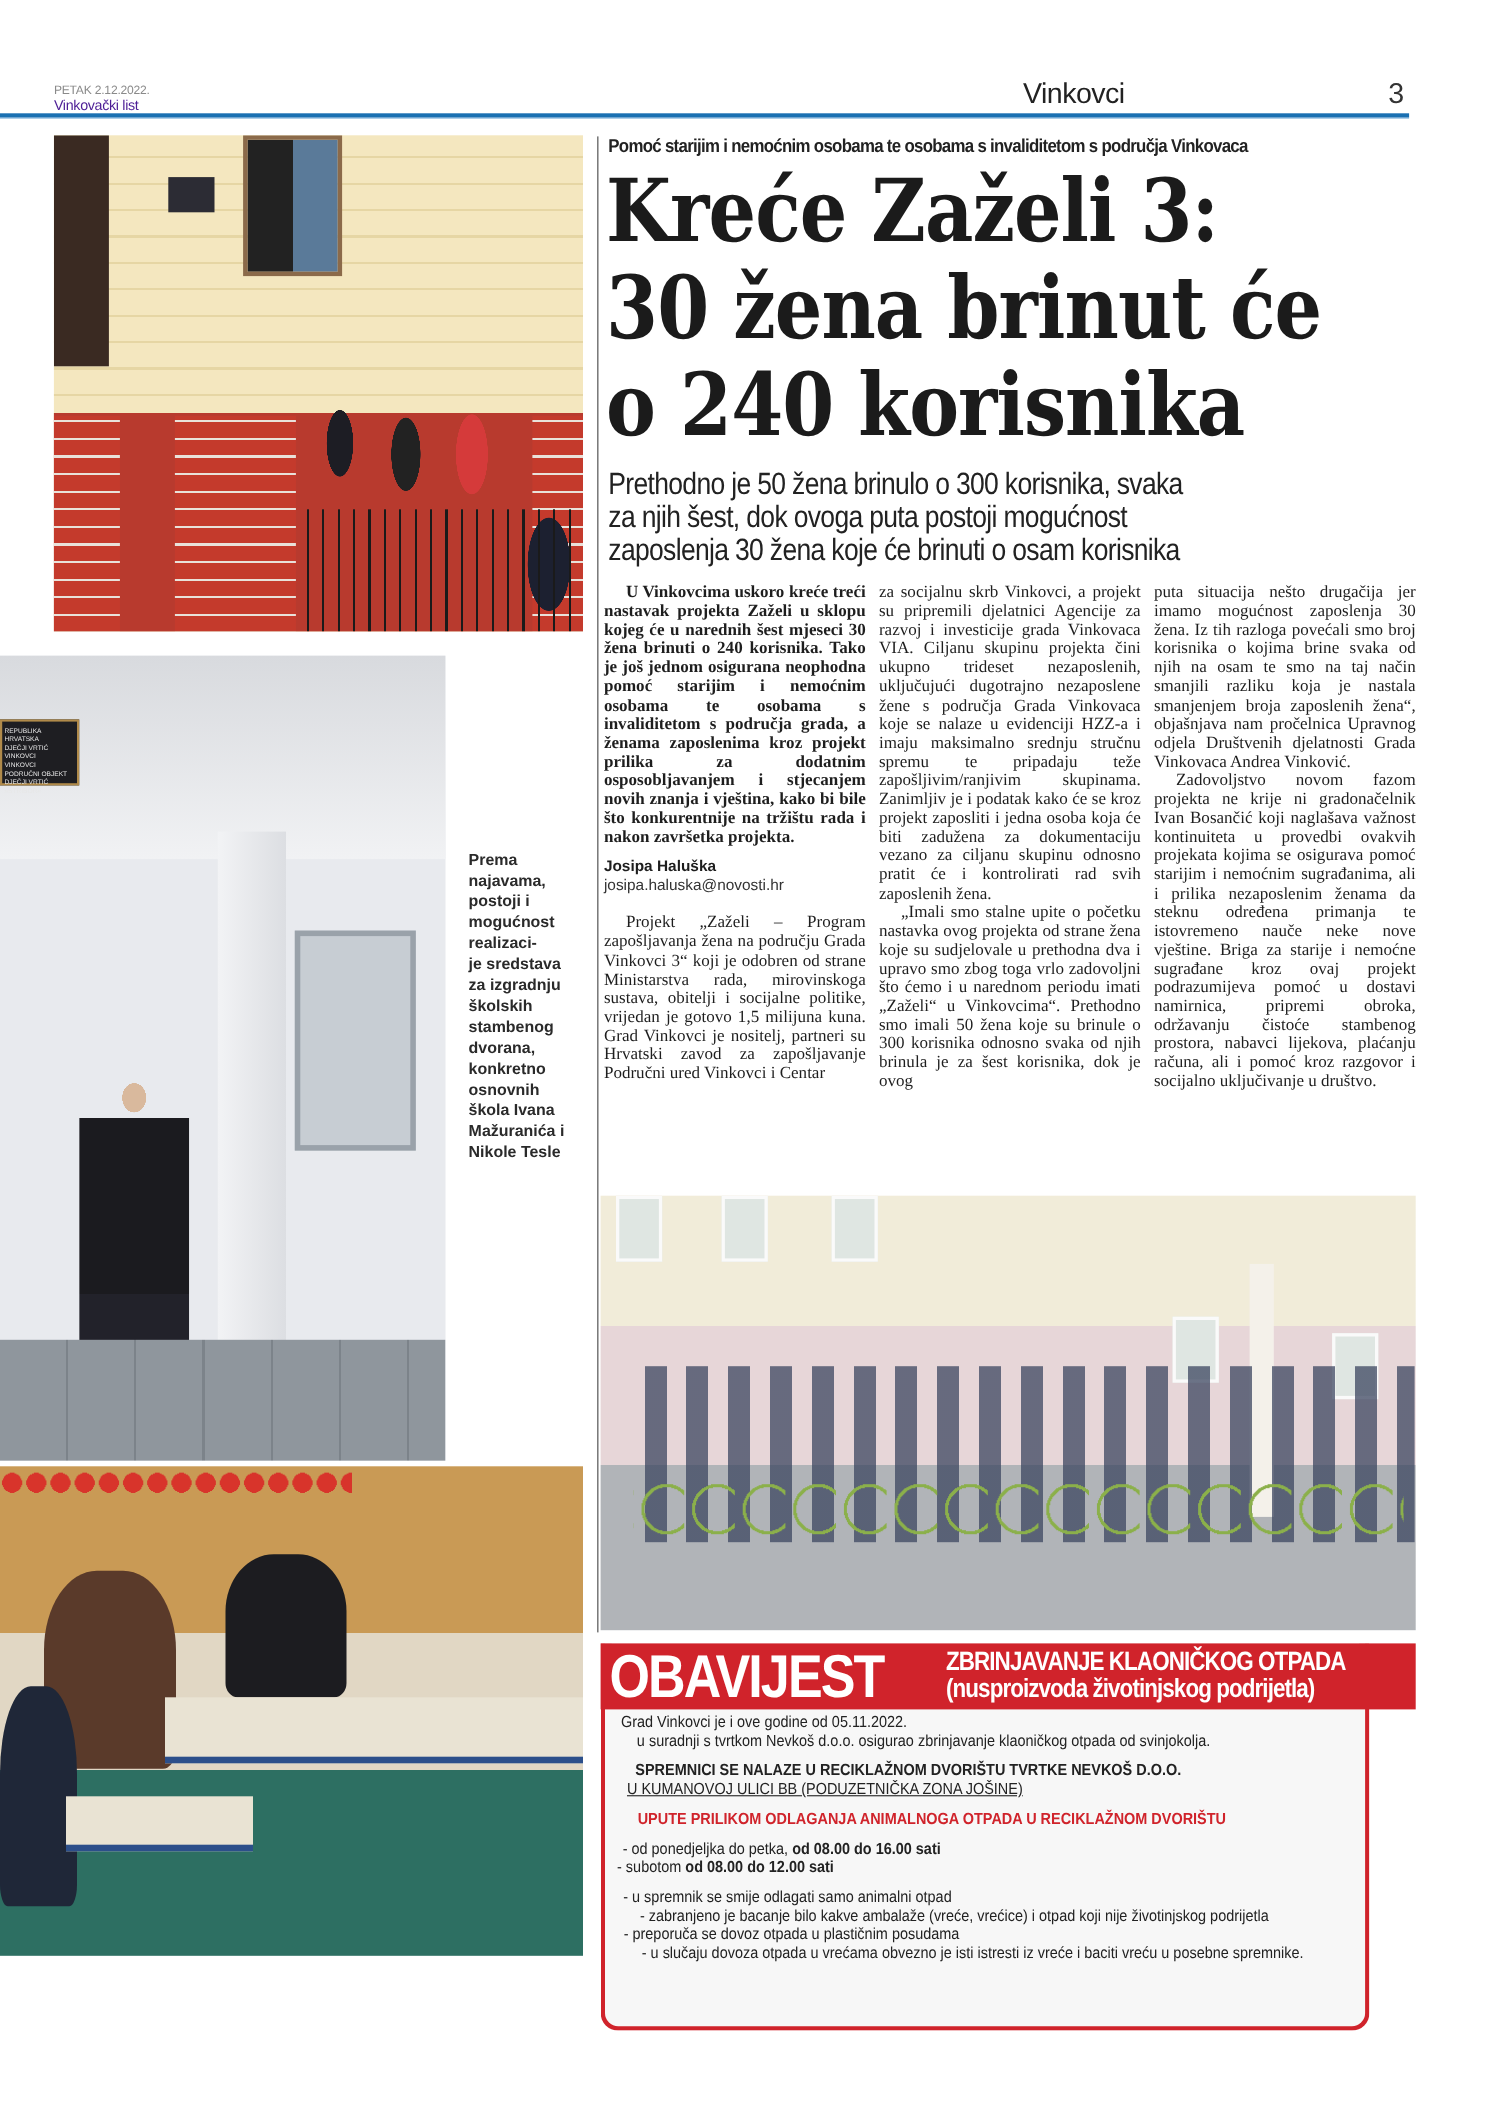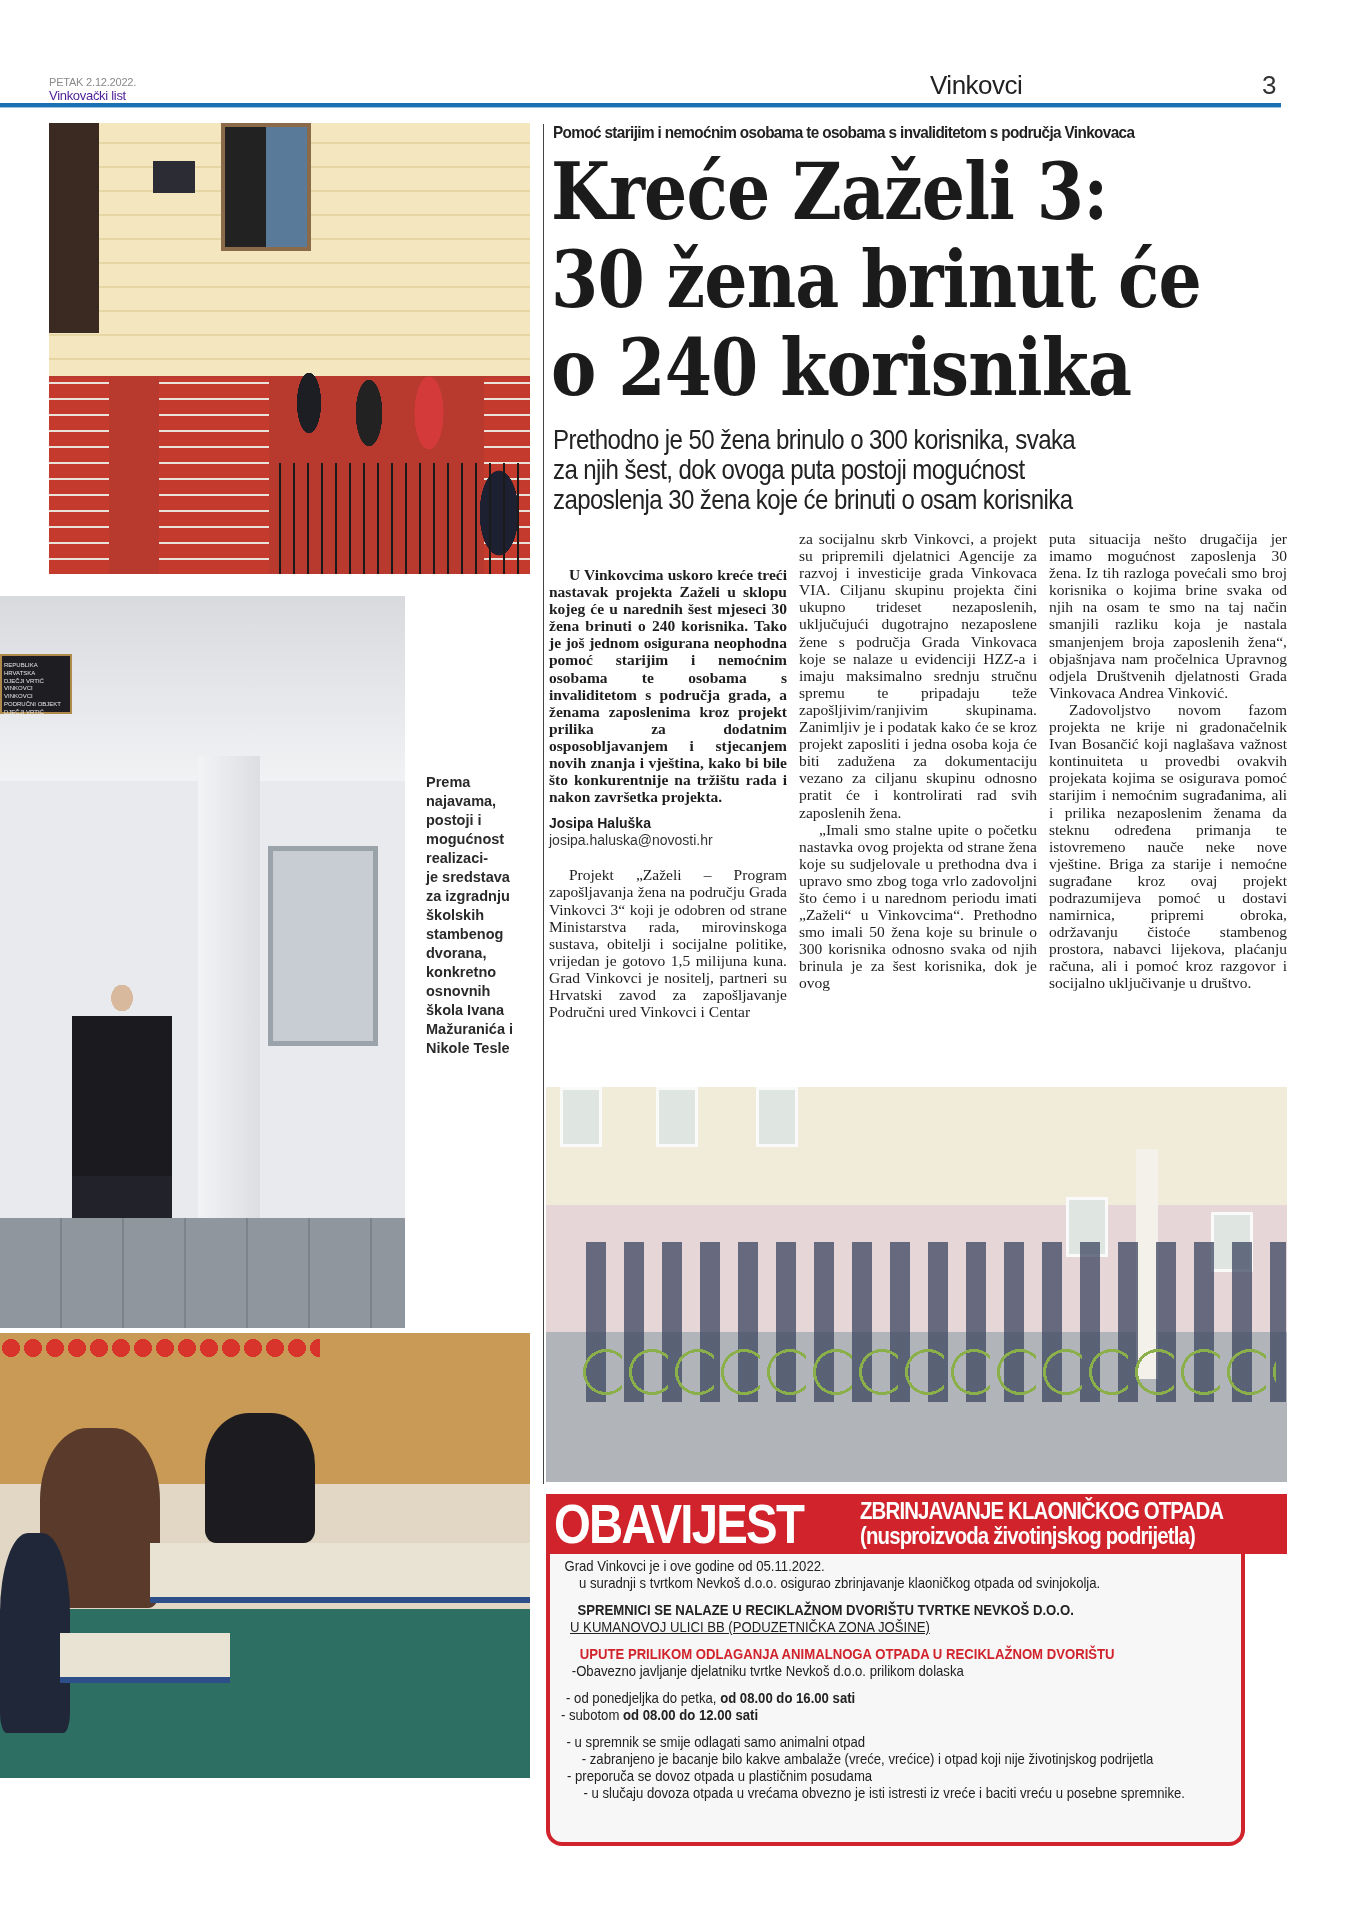--- a/index.html
+++ b/index.html
@@ -71,21 +71,21 @@
   .headline div { white-space: nowrap; }
   .subhead { position: absolute; left: 553px; top: 425px; width: 760px; font-size: 28px; line-height: 30px; color: #222; letter-spacing: -0.7px; transform: scaleX(0.86); transform-origin: left; }
   .subhead div { white-space: nowrap; }
 
   
   .col { position: absolute; top: 530px; width: 238px; font-family: "Liberation Serif", serif; font-size: 15.5px; line-height: 17.1px; color: #1e1e1e; text-align: justify; hyphens: manual; }
   .col-1 { left: 549px; }
   .col-2 { left: 799px; }
   .col-3 { left: 1049px; }
   .col p { text-indent: 20px; }
-  .lead { font-weight: bold; margin-top: 36px; }
+  .lead { font-weight: bold; }
   .byline { margin-top: 10px; font-family: "Liberation Sans", sans-serif; font-size: 14px; line-height: 17px; text-align: left; }
   .byline .name { font-weight: bold; }
   .byline .mail { color: #333; }
   .spacer { height: 17px; }
 
   
   .notice { position: absolute; left: 546px; top: 1494px; width: 699px; height: 352px; border: 4px solid #d0232b; border-top: none; border-radius: 0 0 16px 16px; background: #f7f7f7; }
   .notice-head { position: absolute; left: -4px; top: 0; width: 741px; height: 60px; background: #d0232b; color: #fff; }
   .notice-title { position: absolute; left: 8px; top: -2px; font-size: 55px; font-weight: bold; letter-spacing: -2px; transform: scaleX(0.86); transform-origin: left; white-space: nowrap; }
   .notice-subtitle { position: absolute; left: 314px; top: 4px; font-size: 24px; font-weight: bold; line-height: 25px; letter-spacing: -1px; transform: scaleX(0.85); transform-origin: left; white-space: nowrap; }
@@ -213,21 +213,20 @@
     </div>
   </div>
   <div class="notice-body">
     <div><span class="cond">Grad Vinkovci je i ove godine od 05.11.2022.</span></div>
     <div><span class="cond">u suradnji s tvrtkom Nevkoš d.o.o. osigurao zbrinjavanje klaoničkog otpada od svinjokolja.</span></div>
     <div class="gap"></div>
     <div><span class="cond strong">SPREMNICI SE NALAZE U RECIKLAŽNOM DVORIŠTU TVRTKE NEVKOŠ D.O.O.</span></div>
     <div><span class="cond u">U KUMANOVOJ ULICI BB (PODUZETNIČKA ZONA JOŠINE)</span></div>
     <div class="gap"></div>
     <div><span class="cond red">UPUTE PRILIKOM ODLAGANJA ANIMALNOGA OTPADA U RECIKLAŽNOM DVORIŠTU</span></div>
-    <div><span class="cond">-Obavezno javljanje djelatniku tvrtke Nevkoš d.o.o. prilikom dolaska</span></div>
     <div class="gap"></div>
     <div><span class="cond"><span>- od ponedjeljka do petka, </span><span class="strong">od 08.00 do 16.00 sati</span></span></div>
     <div><span class="cond"><span>- subotom </span><span class="strong">od 08.00 do 12.00 sati</span></span></div>
     <div class="gap"></div>
     <div><span class="cond">- u spremnik se smije odlagati samo animalni otpad</span></div>
     <div><span class="cond">- zabranjeno je bacanje bilo kakve ambalaže (vreće, vrećice) i otpad koji nije životinjskog podrijetla</span></div>
     <div><span class="cond">- preporuča se dovoz otpada u plastičnim posudama</span></div>
     <div><span class="cond">- u slučaju dovoza otpada u vrećama obvezno je isti istresti iz vreće i baciti vreću u posebne spremnike.</span></div>
   </div>
 </div>

